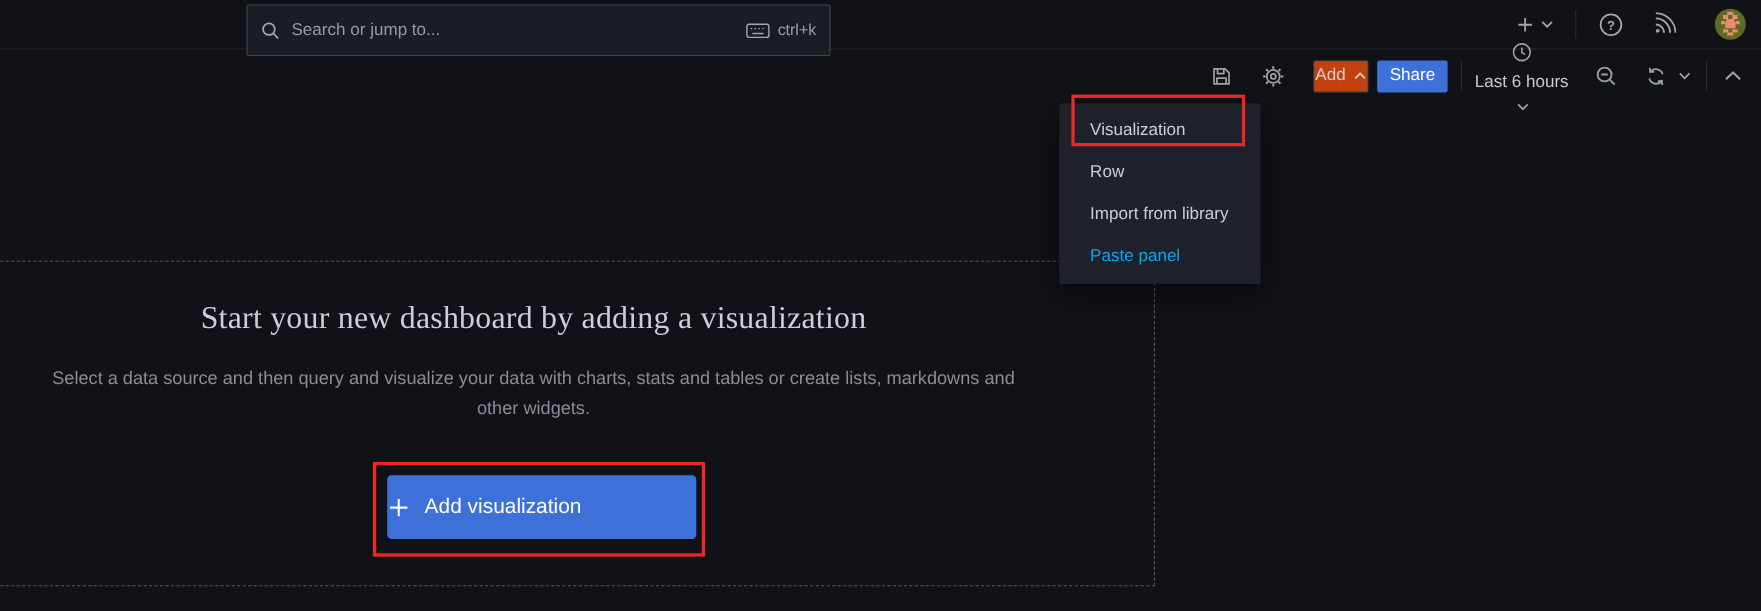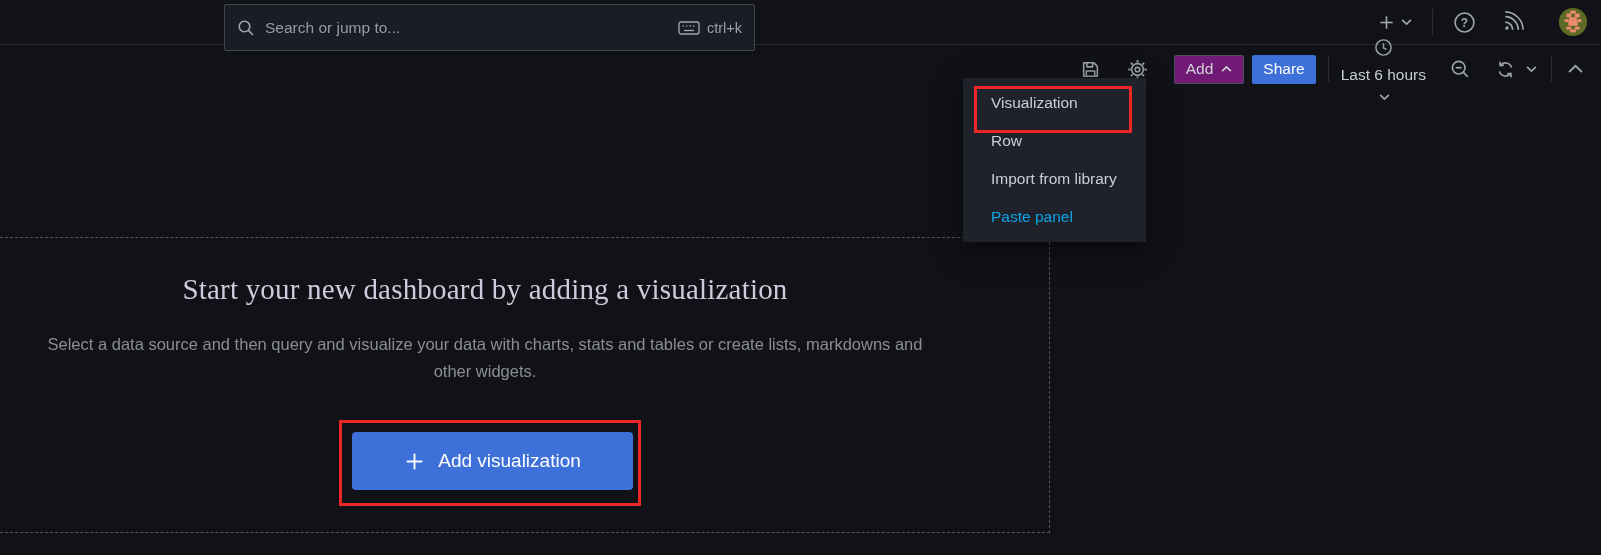--- a/index.html
+++ b/index.html
@@ -43,36 +43,36 @@
     padding-right:18px;
   }
   .tb-icon { color:#9da2a9; background:none; border:none; cursor:pointer; display:flex; align-items:center; }
   .tb-gap { margin-left:26px; }
   .btn {
     height:29px; display:flex; align-items:center; justify-content:center;
     border-radius:2px; font-size:15.5px; cursor:pointer; border:none;
     font-family:"Liberation Sans", sans-serif;
   }
   .btn-secondary {
-    margin-left:26px; padding:0 11px; gap:8px;
-    background:#701a75; border:1px solid #4c4f57; color:#d0d2d8;
+    margin-left:26px; padding:0 1px; gap:8px;
+    background:#c2410c; border:1px solid #4c4f57; color:#d0d2d8;
   }
   .btn-primary {
     margin-left:8px; padding:0 11px; background:#3d71d9; color:#ffffff; font-weight:500;
   }
   .toolbar-divider { width:1px; height:26px; background:#2b2d33; margin-left:12px; }
   .timepicker {
     margin-left:12px; display:flex; align-items:center; gap:9px;
     color:#c7ccd2; font-size:15.5px; background:none; border:none; cursor:pointer;flex-direction:column;
   }
   .timepicker .tp-chev { color:#9da2a9; margin-left:3px; }
 
   
   .dropdown {
-    position:absolute; left:963px; top:78px; width:183px;
+    position:absolute; left:963px; top:94px; width:183px;
     background:#1f222a; padding:6px 0; z-index:5;
     box-shadow:0 8px 24px rgba(0,0,0,0.55);
   }
   .menu-item {
     height:38px; display:flex; align-items:center; padding-left:28px;
     font-size:15.5px; color:#ccccdc; cursor:pointer;
   }
   .menu-item.disabled { color:#0ea5e9; cursor:default; }
 
   
@@ -84,21 +84,21 @@
     position:absolute; top:273px; left:0; width:970px; text-align:center;
     font-size:29px; font-weight:500; color:#ccccdc; letter-spacing:0.2px;font-family:Liberation Serif, serif;
   }
   .es-desc {
     position:absolute; top:331px; left:35px; width:900px; text-align:center;
     font-size:16.5px; line-height:27px; color:#8b8d96;
   }
   .addviz-btn {
     position:absolute; left:352px; top:432px; width:281px; height:58px;
     background:#3d71d9; border:none; border-radius:4px; cursor:pointer;
-    display:flex; align-items:center; justify-content:center; gap:13px;
+    display:flex; align-items:center; justify-content:flex-start; gap:13px;
     color:#ffffff; font-size:19px; font-weight:500;
     font-family:"Liberation Sans", sans-serif;
   }
 
   
   .annotation { position:absolute; border:3px solid #ed2727; z-index:9; pointer-events:none; }
   .annotation-menu { left:974px; top:86px; width:158px; height:47px; }
   .annotation-button { left:339px; top:420px; width:302px; height:86px; }
 </style>
 </head>

